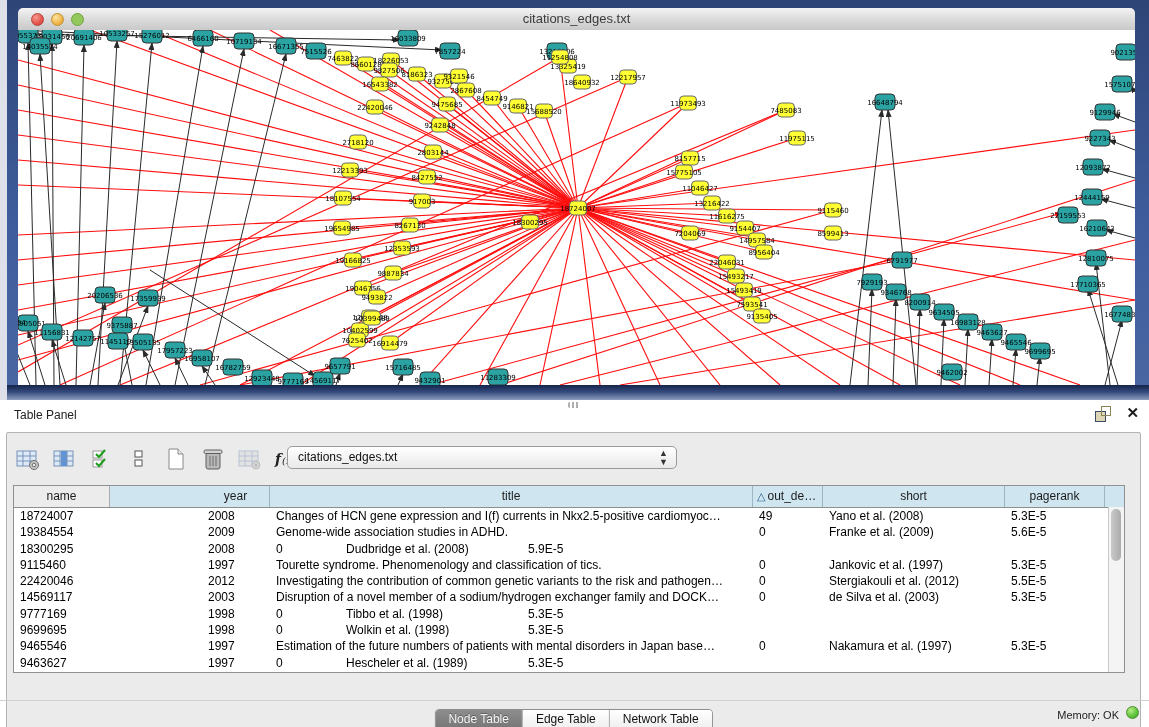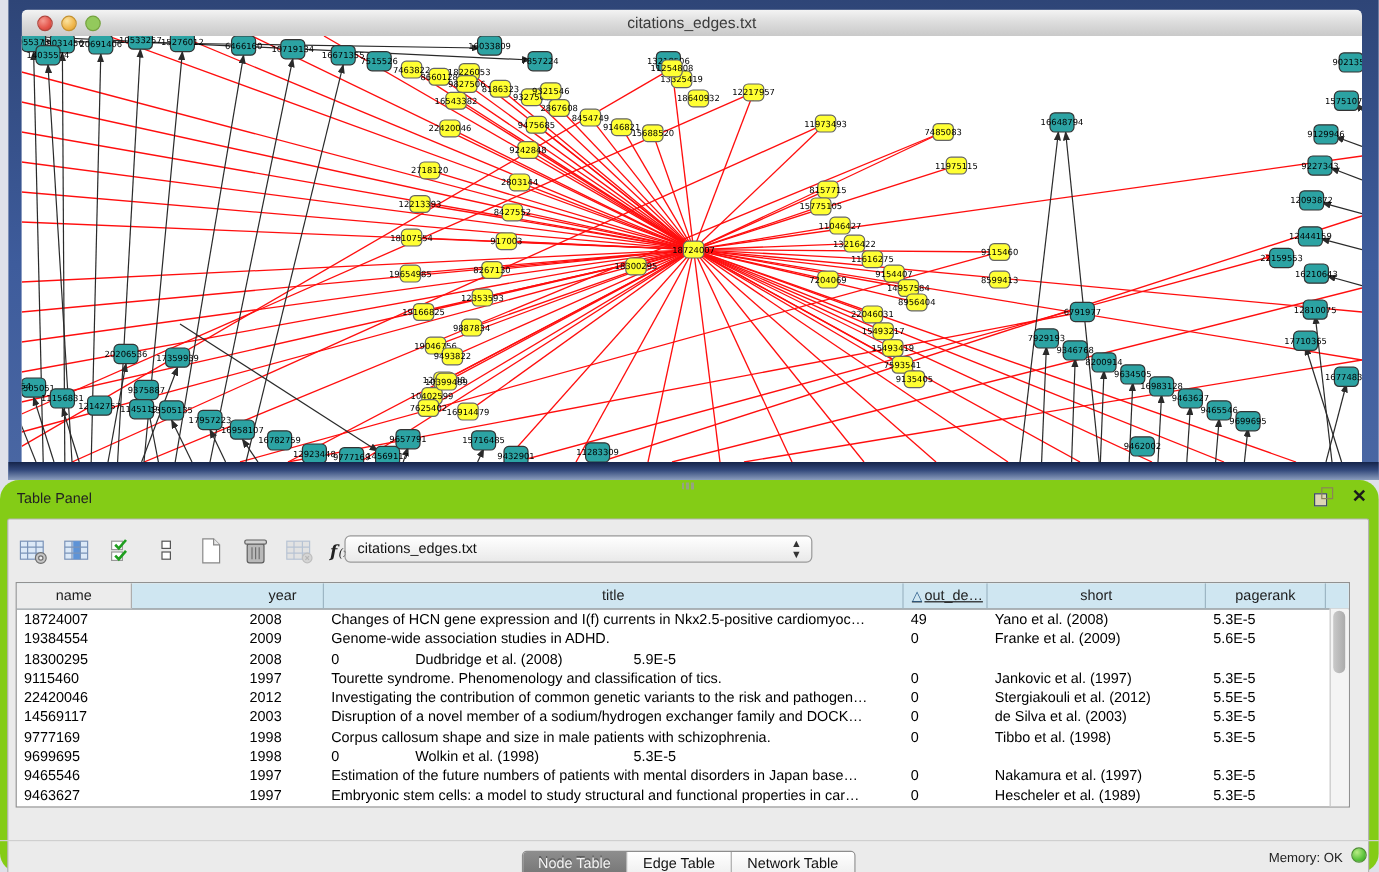--- a/index.html
+++ b/index.html
@@ -17,21 +17,21 @@
   .titlebar .title{position:absolute;left:0;right:0;top:0;height:22px;line-height:22px;
     text-align:center;font-size:13px;color:#3b3b3b;}
   .tl{position:absolute;top:4.5px;width:13px;height:13px;border-radius:50%;box-sizing:border-box;}
   .tl.red{left:13px;background:radial-gradient(circle at 35% 30%,#f59a90,#e4544a 60%,#c43e35);border:1px solid #b2453d;}
   .tl.yellow{left:33px;background:radial-gradient(circle at 35% 30%,#fbe3a0,#f0b64b 60%,#d99a2b);border:1px solid #c4912f;}
   .tl.green{left:53px;background:radial-gradient(circle at 35% 30%,#d2edaa,#93c95c 60%,#6fae3c;);border:1px solid #74a23e;background-color:#93c95c;}
   .canvas{position:absolute;left:11px;top:30px;width:1117px;height:355px;background:#ffffff;overflow:hidden;}
   .canvas svg{display:block;}
 
   
-  .table-panel{position:absolute;left:0;top:400px;width:1149px;height:327px;background:#84cc16;border-radius:16px;}
+  .table-panel{position:absolute;left:0;top:400px;width:1149px;height:327px;background:#ffffff;}
   .tp-header{position:absolute;left:0;top:0;width:100%;height:30px;}
   .tp-title{position:absolute;left:14px;top:8px;font-size:12px;color:#222;}
   .gripper{position:absolute;left:568px;top:2px;width:12px;height:6px;
     background:repeating-linear-gradient(90deg,#9a9a9a 0 2px,transparent 2px 4px);border-radius:2px;opacity:.8;}
   .float-btn{position:absolute;right:38px;top:6px;width:16px;height:16px;cursor:default;}
   .float-btn .sq1{position:absolute;left:0;top:5px;width:9px;height:9px;border:1.5px solid #3d4a66;background:#ddd6b5;}
   .float-btn .sq2{position:absolute;left:6px;top:0;width:8px;height:8px;border:1.5px solid #8a8457;background:transparent;}
   .close-btn{position:absolute;right:10px;top:4px;font-size:15px;font-weight:bold;color:#1b1b1b;}
 
   .panel-body{position:absolute;left:6px;top:32px;width:1135px;height:366px;
@@ -44,21 +44,21 @@
     border:1px solid #9a9a9a;border-radius:5px;background:linear-gradient(180deg,#ffffff,#e9e9e9);
     font-size:12px;color:#111;line-height:21px;padding-left:10px;}
   .combo .arrows{position:absolute;right:8px;top:2px;font-size:9px;line-height:9px;color:#333;text-align:center;}
 
   .tbl{position:absolute;left:6px;top:52px;width:1112px;height:188px;background:#fff;
     border:1px solid #919191;box-sizing:border-box;overflow:hidden;}
   .tbl-head{display:flex;height:21px;border-bottom:1px solid #8e8e8e;background:#cfe6f1;}
   .th{box-sizing:border-box;border-right:1px solid #9db6c4;font-size:12px;color:#1c1c1c;
     text-align:center;line-height:20px;overflow:hidden;white-space:nowrap;}
   .th.first{background:#ececec;border-right:1px solid #adadad;}
-  .th.sorted{text-align:center;padding-left:4px;text-decoration:underline;}
+  .th.sorted{text-align:left;padding-left:4px;}
   .sort-glyph{color:#2b5d8a;font-size:11px;margin-right:2px;}
   .tbl-body .tbl-row{display:flex;height:16.3px;font-size:12px;color:#000;}
   .td{box-sizing:border-box;padding-left:6px;overflow:hidden;white-space:nowrap;line-height:16px;}
   .c0{width:96px;}.c1{width:92px;margin-top:25px;}.c2{width:68px;}.c3{width:483px;}.c4{width:70px;}.c5{width:182px;}.c6{width:100px;}
   .vscroll{position:absolute;right:0;top:21px;bottom:0;width:15px;background:#f4f4f4;border-left:1px solid #c9c9c9;}
   .vthumb{position:absolute;left:2px;top:2px;width:10px;height:52px;background:linear-gradient(90deg,#c9c9c9,#ababab);border-radius:5px;}
 
   .tabbar{position:absolute;left:50%;transform:translateX(-50%);top:276px;display:flex;height:20px;
     border:1px solid #8d8d8d;border-radius:4px;overflow:hidden;background:#fff;}
   .seg{padding:0 13px;font-size:12px;line-height:19px;color:#111;background:linear-gradient(180deg,#ffffff,#eeeeee);
@@ -835,21 +835,20 @@
               <div class="td c2">2003</div>
               <div class="td c3">Disruption of a novel member of a sodium/hydrogen exchanger family and DOCK…</div>
               <div class="td c4">0</div>
               <div class="td c5">de Silva et al. (2003)</div>
               <div class="td c6">5.3E-5</div>
             </div>
             <div class="tbl-row">
               <div class="td c0">9777169</div>
               <div class="td c1">1</div>
               <div class="td c2">1998</div>
-              <div class="td c3">Corpus callosum shape and size in male patients with schizophrenia.</div>
               <div class="td c4">0</div>
               <div class="td c5">Tibbo et al. (1998)</div>
               <div class="td c6">5.3E-5</div>
             </div>
             <div class="tbl-row">
               <div class="td c0">9699695</div>
               <div class="td c1">1</div>
               <div class="td c2">1998</div>
               <div class="td c4">0</div>
               <div class="td c5">Wolkin et al. (1998)</div>
@@ -861,21 +860,20 @@
               <div class="td c2">1997</div>
               <div class="td c3">Estimation of the future numbers of patients with mental disorders in Japan base…</div>
               <div class="td c4">0</div>
               <div class="td c5">Nakamura et al. (1997)</div>
               <div class="td c6">5.3E-5</div>
             </div>
             <div class="tbl-row">
               <div class="td c0">9463627</div>
               <div class="td c1">1</div>
               <div class="td c2">1997</div>
-              <div class="td c3">Embryonic stem cells: a model to study structural and functional properties in car…</div>
               <div class="td c4">0</div>
               <div class="td c5">Hescheler et al. (1989)</div>
               <div class="td c6">5.3E-5</div>
             </div>
           </div>
         <div class="vscroll">
             <div class="vthumb"></div>
           </div>
       </div>
 

